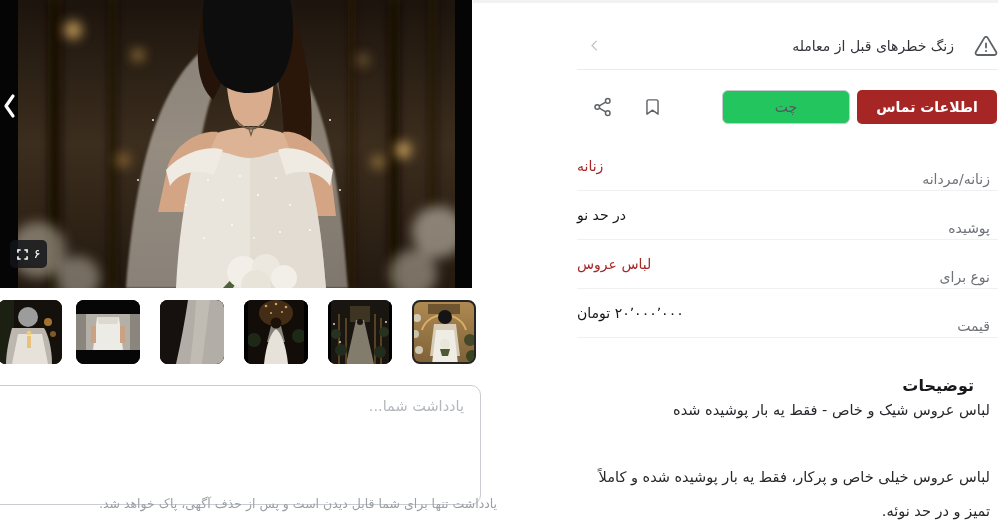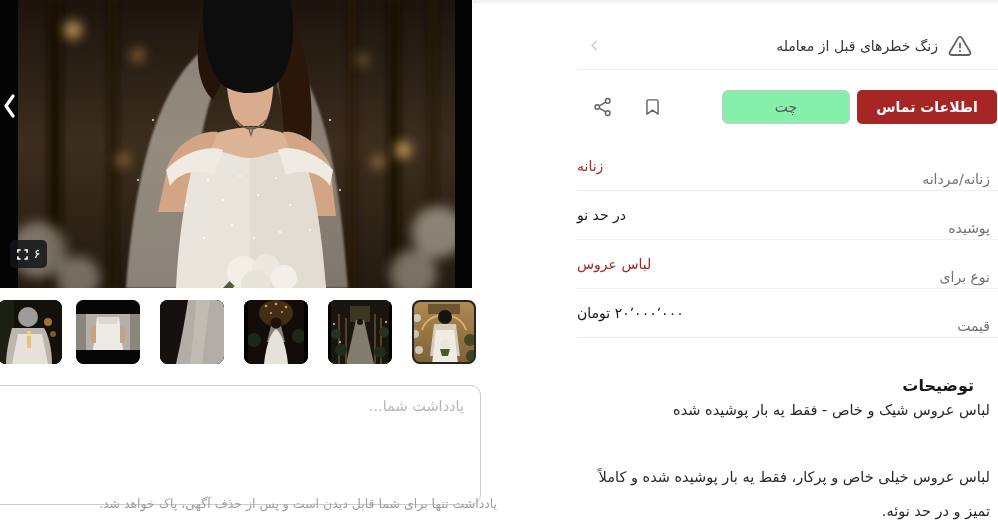--- a/index.html
+++ b/index.html
@@ -21,30 +21,30 @@
   
   .note{position:absolute;left:-16px;top:385px;width:497px;height:120px;box-sizing:border-box;
         border:1px solid #c9ccd1;border-radius:10px;resize:none;outline:none;
         padding:12px 16px;direction:rtl;font-family:inherit;font-size:14.5px;color:#333;}
   .note::placeholder{color:#b3b7bd;opacity:1;}
   .note-helper{position:absolute;left:88px;top:496px;width:420px;text-align:center;direction:rtl;
                font-size:12.5px;color:#9b9fa5;}
   .topline{position:absolute;left:473px;right:0;top:0;height:3px;background:#f2f2f3;}
   
   .panel{position:absolute;left:577px;top:0;width:421px;height:524px;direction:rtl;}
-  .safety-row{position:absolute;left:0;right:12px;top:0;height:69px;display:flex;align-items:center;
-              gap:10px;padding:22px 14px 0 10px;box-sizing:border-box;cursor:pointer;}
+  .safety-row{position:absolute;left:0;right:0;top:0;height:69px;display:flex;align-items:center;
+              gap:20px;padding:22px 0 0 10px;box-sizing:border-box;cursor:pointer;}
   .safety-title{font-size:14px;color:#33343a;}
   .safety-chevron{margin-inline-start:auto;display:flex;align-items:center;}
   .divider{position:absolute;left:0;right:0;height:1px;background:#ececee;}
   .d1{top:69px;}
   .btn-row{position:absolute;left:0;right:0;top:90px;height:34px;direction:ltr;}
   .btn-contact{position:absolute;right:1px;top:0;width:140px;height:34px;background:#a62626;color:#fff;
                border:0;border-radius:5px;font-family:inherit;font-size:14px;font-weight:bold;cursor:pointer;margin-left:20px;}
-  .btn-chat{position:absolute;right:148px;top:0;width:128px;height:34px;background:#86efac;color:#55575c;
+  .btn-chat{position:absolute;right:148px;top:0;width:128px;height:34px;background:#22c55e;color:#55575c;
             border:1px solid #c6c9ce;border-radius:6px;font-family:inherit;font-size:14px;cursor:pointer;box-sizing:border-box;}
   .icon-btn{position:absolute;top:5px;width:24px;height:24px;display:flex;align-items:center;justify-content:center;cursor:pointer;}
   .ib-bookmark{left:63px;} .ib-share{left:13px;}
   .attrs{position:absolute;left:0;right:0;top:142px;}
   .attr-row{height:48px;display:flex;align-items:center;justify-content:space-between;
             padding:0 8px 0 0;border-bottom:1px solid #f0f0f1;}
   .attr-label{font-size:14px;color:#6f7278;margin-top:25px;}
   .attr-value{font-size:14px;color:#141519;text-align:right;}
   .attr-value.link{color:#a62626;cursor:pointer;}
   .desc-head{position:absolute;right:8px;top:360px;margin:16px;font-size:16px;font-weight:bold;color:#17181c;}

